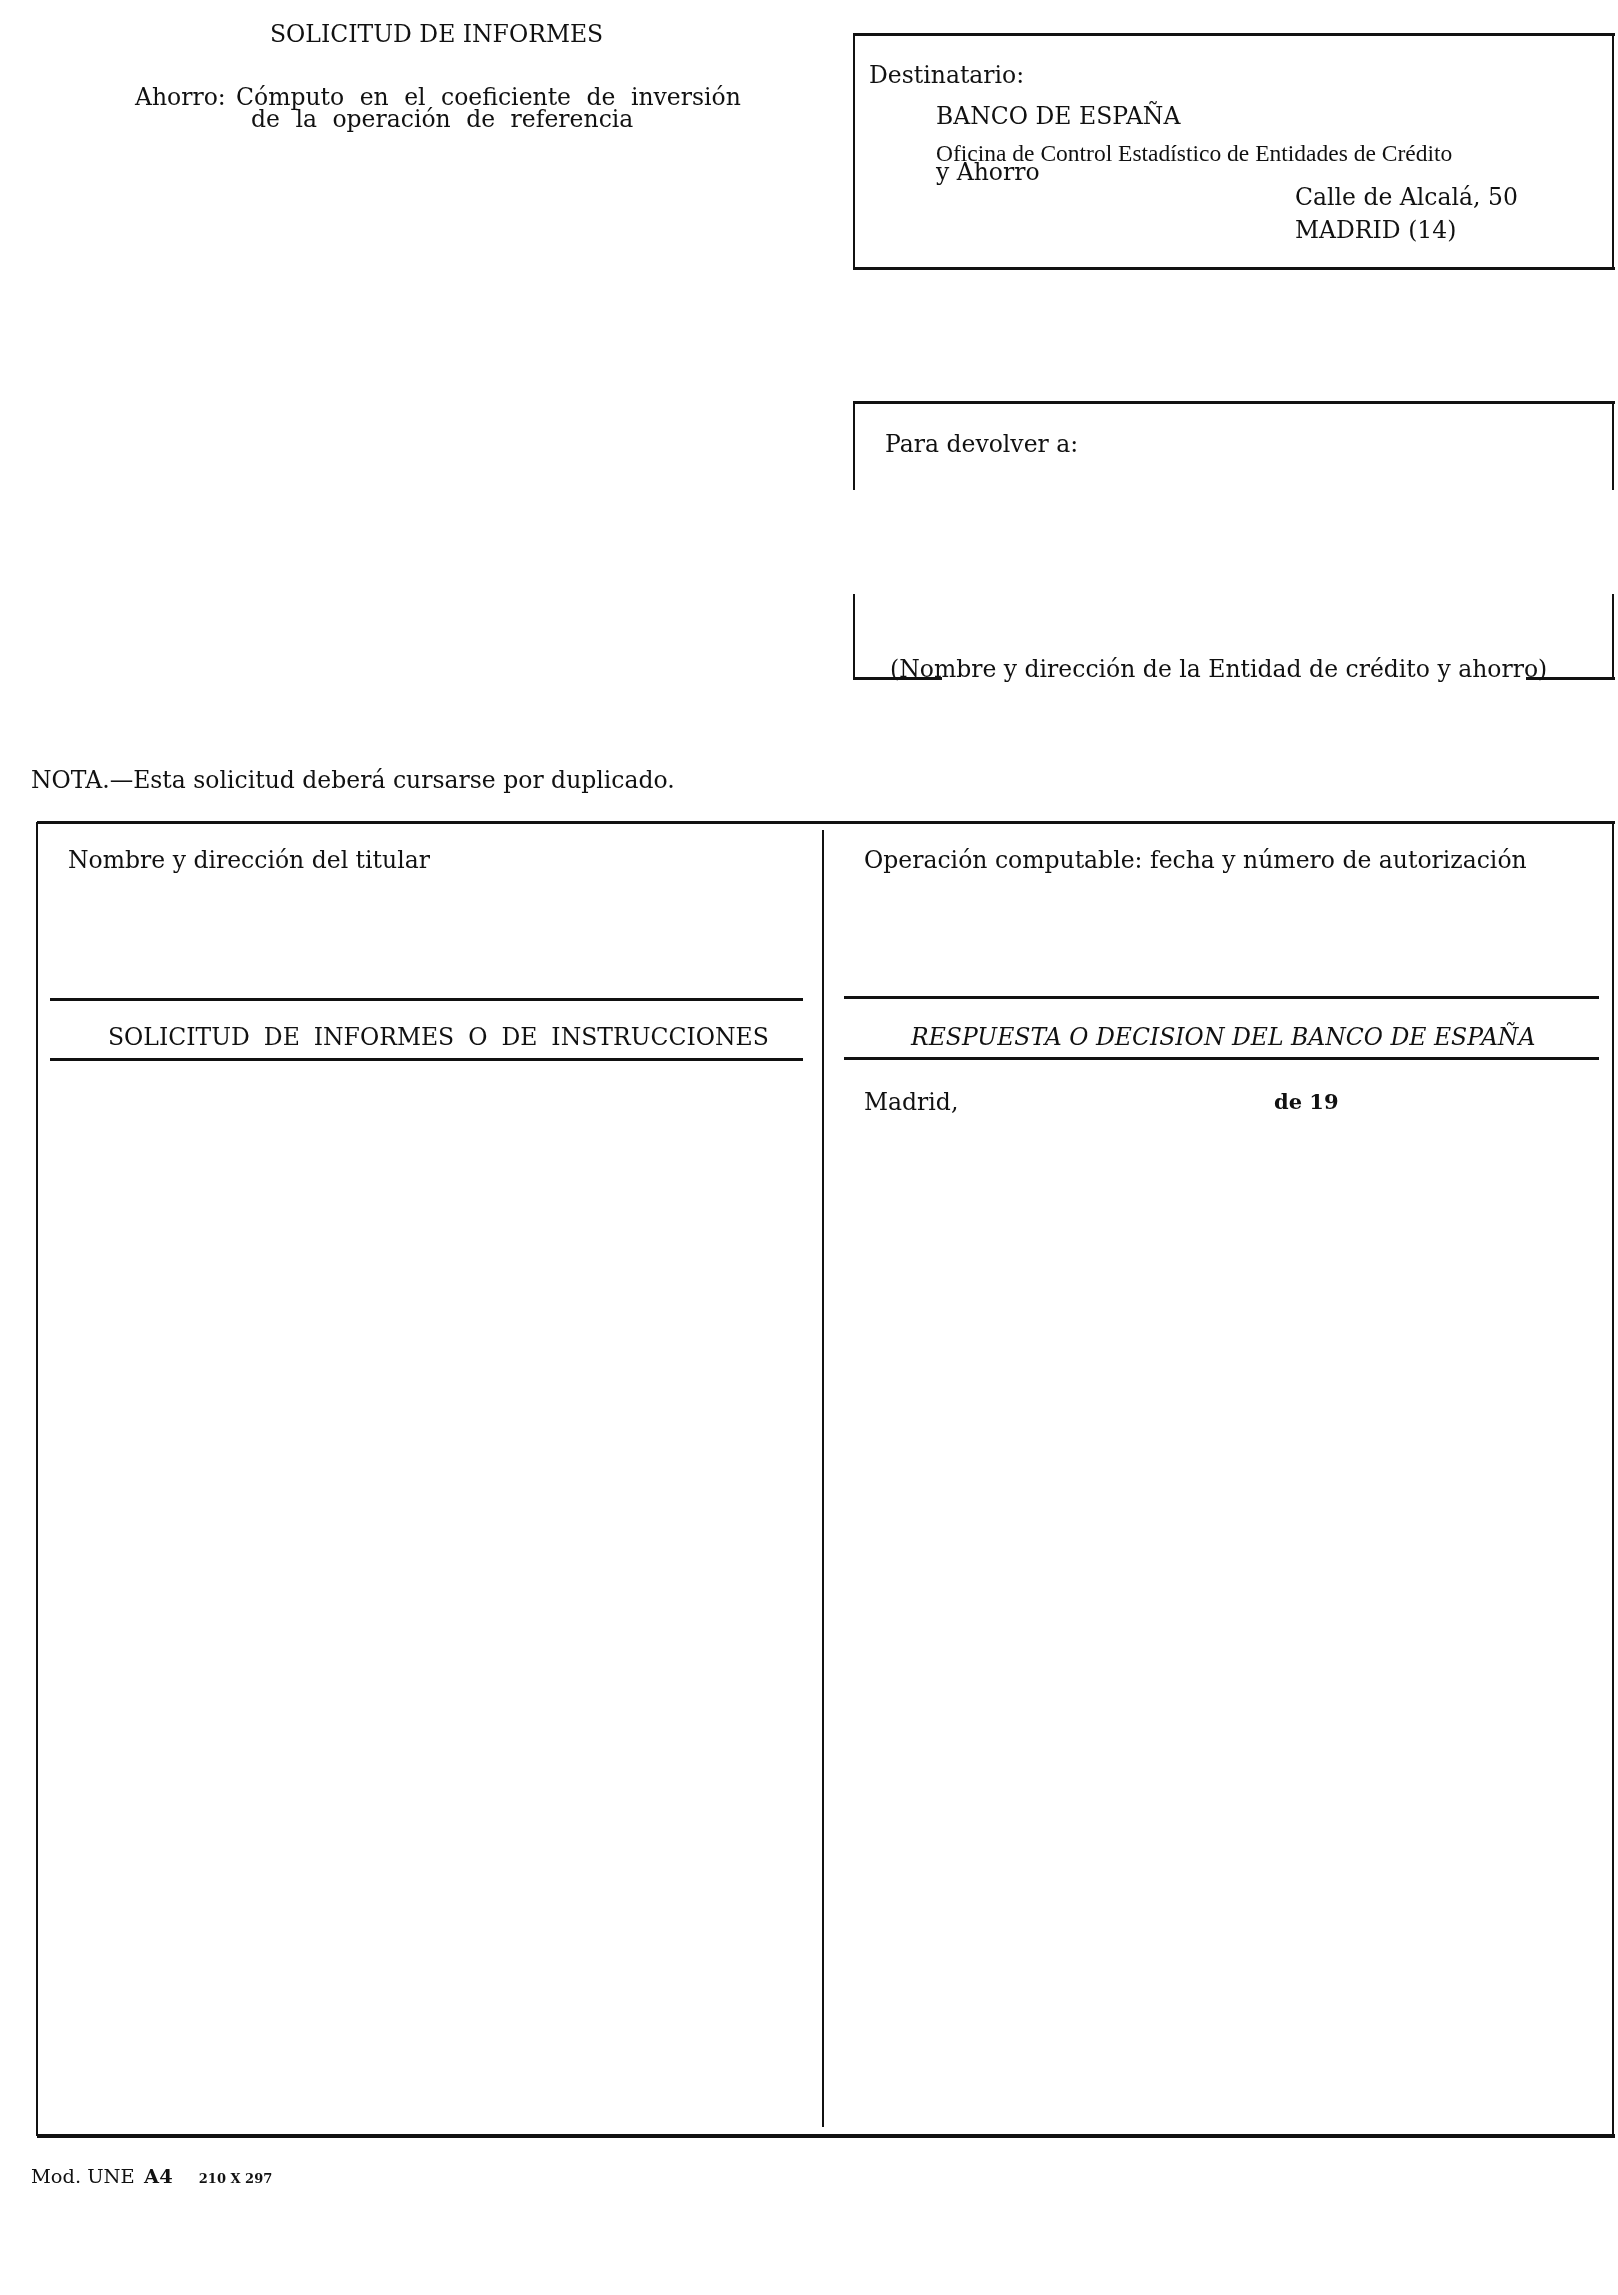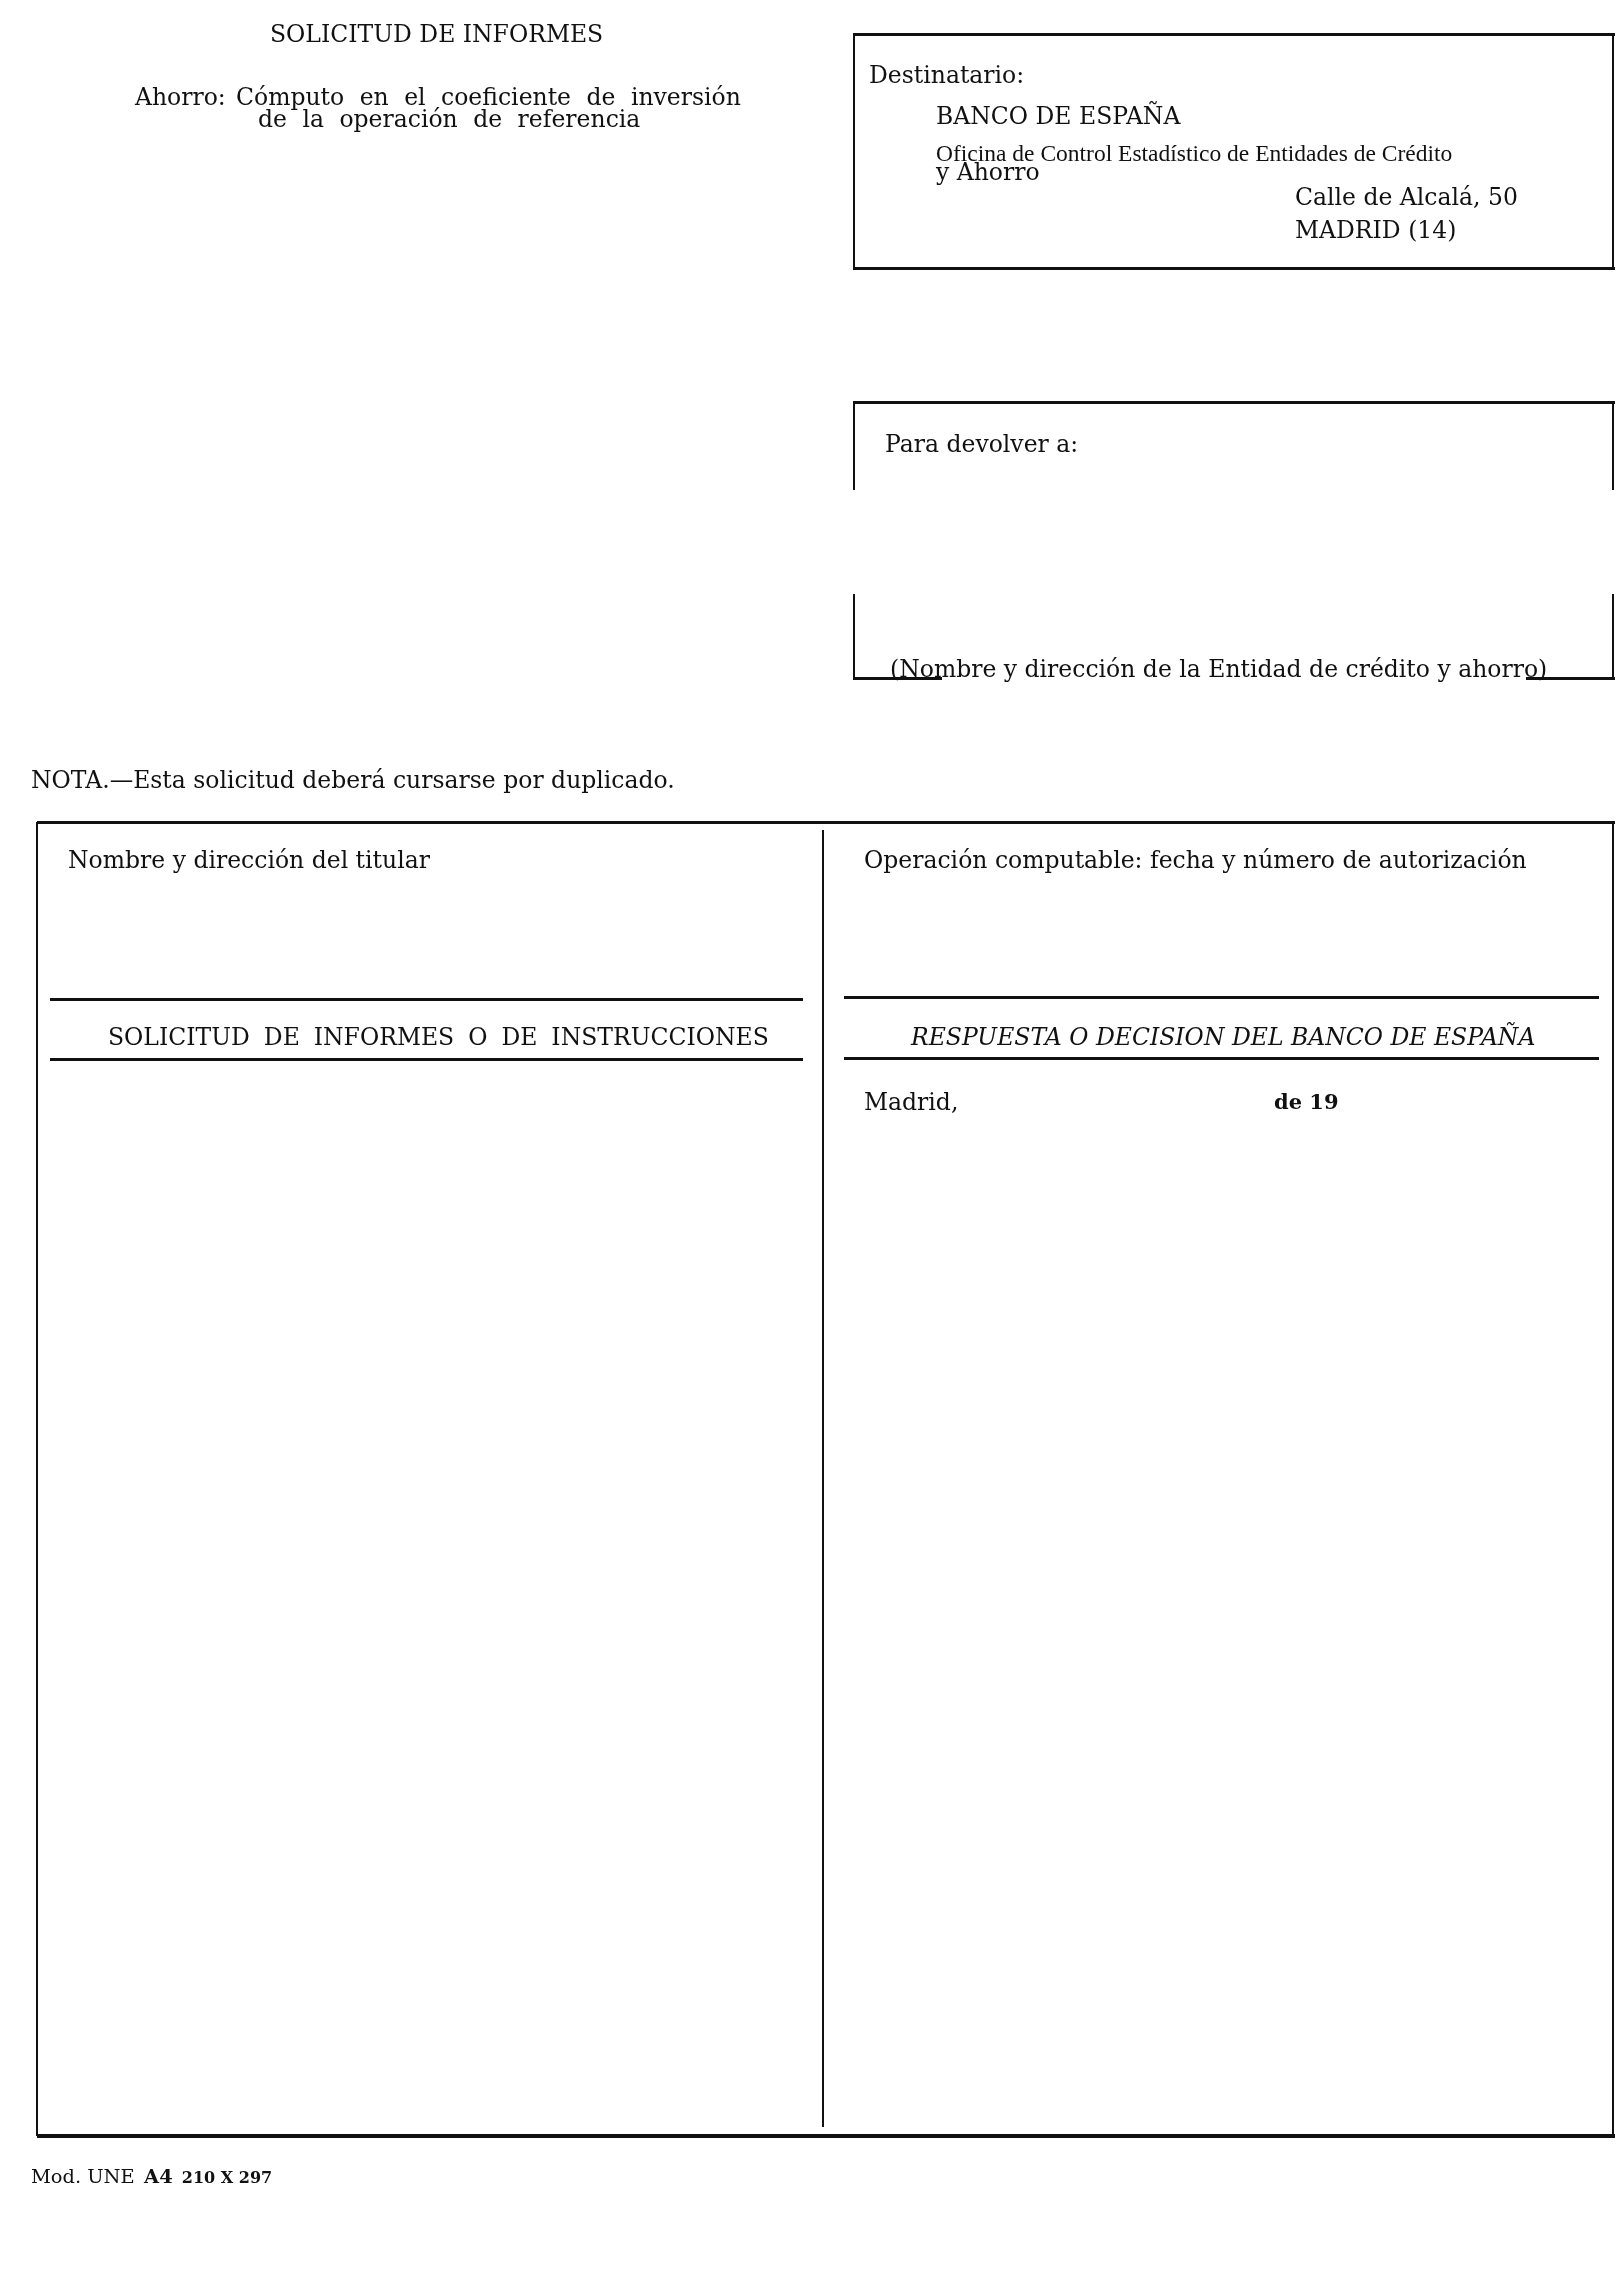--- a/index.html
+++ b/index.html
@@ -16,21 +16,21 @@
     .bold { font-weight: bold; }
     .spaced { word-spacing: 8px; }
   </style>
 </head>
 <body>
 
 <div class="txt title" style="left:270px; top:23px;">SOLICITUD DE INFORMES</div>
 
 <div class="txt spaced" style="left:135px; top:86px;">Ahorro:</div>
 <div class="txt spaced" style="left:236px; top:86px;">Cómputo en el coeficiente de inversión</div>
-<div class="txt spaced" style="left:258px; top:108px;">de la operación de referencia</div>
+<div class="txt spaced" style="left:251px; top:108px;">de la operación de referencia</div>
 
 <div>
   <div class="hline" style="left:853px; top:33px; width:762px; height:3.2px;"></div>
   <div class="hline" style="left:853px; top:267px; width:762px; height:3.2px;"></div>
   <div class="vline" style="left:853px; top:33px; width:2.4px; height:237px;"></div>
   <div class="vline" style="left:1612px; top:33px; width:2.4px; height:237px;"></div>
 
   <div class="txt" style="left:869px; top:64px;">Destinatario:</div>
   <div class="txt" style="left:936px; top:105px;">BANCO DE ESPAÑA</div>
   <div class="txt" style="left:936px; top:142px; width:673px; overflow:hidden;font-family:Liberation Serif, serif;">Oficina de Control Estadístico de Entidades de Crédito</div>
@@ -74,15 +74,15 @@
   <div class="txt" style="left:911px; top:1026px;font-style:italic;">RESPUESTA O DECISION DEL BANCO DE ESPAÑA</div>
   <div class="hline" style="left:844px; top:1057px; width:755px; height:3.2px;"></div>
   <div class="txt" style="left:864px; top:1091px;">Madrid,</div>
   <div class="txt bold" style="left:1274px; top:1091px; font-size:21px;">de 19</div>
   <div class="abs" style="left:826px; top:1125px; width:785px; height:1006px;"></div>
 </div>
 
 <div class="txt" style="left:31px; top:2167px; font-size:19.4px;">
   <span>Mod. UNE</span>
   <span class="bold" style="margin-left:3.2px;">A4</span>
-  <span class="bold" style="margin-left:3px; font-size:16px;">210 X 297</span>
+  <span class="bold" style="margin-left:20px; font-size:13px;">210 X 297</span>
 </div>
 
 
 </body></html>

